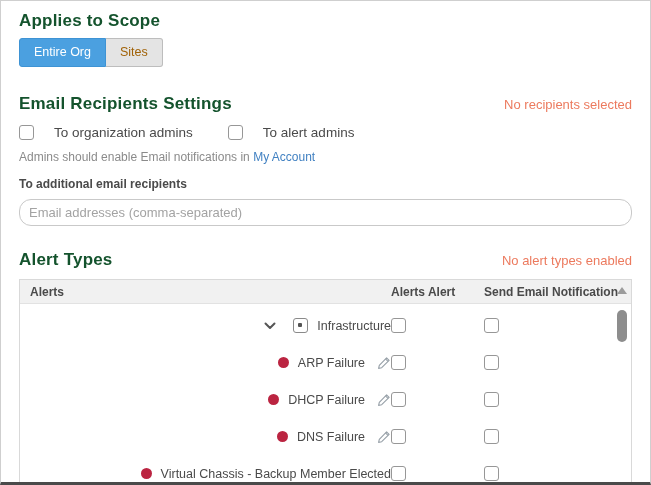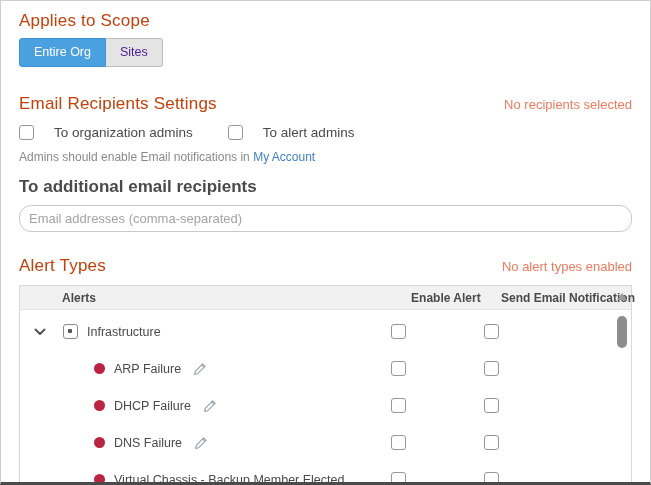--- a/index.html
+++ b/index.html
@@ -3,30 +3,30 @@
 <meta charset="utf-8">
 <style>
   * { margin:0; padding:0; box-sizing:border-box; }
   html,body { background:#fff; }
   body { font-family:"Liberation Sans", sans-serif; color:#444; }
   .page {
     width:651px; height:485px; background:#fff;
     border:1px solid #cfcfcf; border-bottom:3px solid #4a4a4a;
     padding:10px 18px 0 18px; overflow:hidden; position:relative;
   }
-  h2.sec-title { font-size:17px; font-weight:400; color:#c2410c; letter-spacing:.2px; }
+  h2.sec-title { font-size:17px; font-weight:700; color:#14532d; letter-spacing:.2px; }
   .sec-head-row { display:flex; align-items:baseline; justify-content:space-between; }
   .status-note { font-size:13px; color:#ec7a5e; }
 
   
   .toggle-group { display:inline-flex; margin-top:7px; }
   .tbtn {
     font-family:"Liberation Sans", sans-serif;
     font-size:12.5px; padding:6px 14px; cursor:pointer; line-height:1.2;
-    border:1px solid #bdbdbd; background:#e4e4e4; color:#4c1d95;
+    border:1px solid #bdbdbd; background:#e4e4e4; color:#a16207;
   }
   .tbtn.first { border-radius:3px 0 0 3px;text-align:right; }
   .tbtn.last  { border-radius:0 3px 3px 0; border-left:none; }
   .tbtn.active { background:#4ba0e0; border-color:#3e93d4; color:#fff; }
 
   
   .sec-email { margin-top:27px; }
   .sec-alerts { margin-top:24px; }
 
   
@@ -36,41 +36,41 @@
     position:relative; cursor:pointer;
   }
   .cb-row { display:flex; align-items:center; gap:9px; margin-top:11px; }
   .cb-row .cb-label { font-size:13.5px; color:#4a4a4a; }
   .cb-item { display:flex; align-items:center; gap:20px; }
   .cb-item + .cb-item { margin-left:26px; }
 
   .admins-note { margin-top:10px; font-size:12px; color:#8b8b8b; }
   .admins-note a { color:#4181c2; text-decoration:none; cursor:pointer; }
 
-  .add-label { margin-top:13px; font-size:17px; font-weight:700; color:#4a4a4a; }
+  .add-label { margin-top:13px; font-size:12px; font-weight:700; color:#4a4a4a; }
   .email-input {
     margin-top:8px; width:100%; height:27px; font-family:"Liberation Sans", sans-serif;
     font-size:13px; color:#444; padding:0 9px; border:1px solid #c9c9c9; border-radius:12px;
     outline:none;
   }
   .email-input::placeholder { color:#a3a3a3; }
 
   
   .atable { margin-top:9px; border:1px solid #d9d9d9; height:214px; position:relative; background:#fff; }
   .thead {
     display:flex; align-items:center; height:24px; background:#f1f1f1;
-    border-bottom:1px solid #e2e2e2; font-size:12px; font-weight:700; color:#4a4a4a;padding-left:32px;
+    border-bottom:1px solid #e2e2e2; font-size:12px; font-weight:700; color:#4a4a4a;
   }
   .th-alerts { width:371px; padding-left:10px; }
   .th-enable { width:93px; white-space:nowrap; }
   .th-email  { width:130px; white-space:nowrap; }
   .trow { display:flex; align-items:center; height:37px; }
   .tbody { padding-top:3px; }
   .cell { display:flex; align-items:center; }
-  .alerts-cell { width:371px; }
+  .alerts-cell { width:371px;justify-content:flex-end; }
   .enable-cell { width:93px; }
   .email-cell  { width:130px; }
   .alerts-cell.group { padding-left:14px; }
   .alerts-cell.leaf  { padding-left:74px; }
   .chev { display:inline-flex; margin-right:17px; cursor:pointer; }
   .cb.mixed { width:15px; height:15px; border-color:#8a8a8a; }
   .cb.mixed .dot { position:absolute; left:4px; top:4px; width:4px; height:4px; background:#555; border-radius:1px; }
   .row-label { font-size:12.5px; color:#4a4a4a; margin-left:9px; white-space:nowrap; }
   .sev-dot { width:11px; height:11px; border-radius:50%; background:#bb2441; flex:none; }
   .pencil { display:inline-flex; margin-left:12px; cursor:pointer; }
@@ -118,21 +118,21 @@
 
   <section class="sec-alerts">
     <div class="sec-head-row">
       <h2 class="sec-title">Alert Types</h2>
       <span class="status-note">No alert types enabled</span>
     </div>
 
     <div class="atable">
       <div class="thead">
         <div class="th-alerts">Alerts</div>
-        <div class="th-enable">Enable Alert</div>
+        <div class="th-enable">Alerts Alert</div>
         <div class="th-email">Send Email Notification</div>
       </div>
 
       <div class="tbody">
 
         <div class="trow">
           <div class="cell alerts-cell group">
             <span class="chev">
               <svg width="12" height="8" viewBox="0 0 12 8">
                   <path d="M1.5 1.5 L6 6 L10.5 1.5" fill="none" stroke="#555" stroke-width="2" stroke-linecap="round" stroke-linejoin="round"></path>

